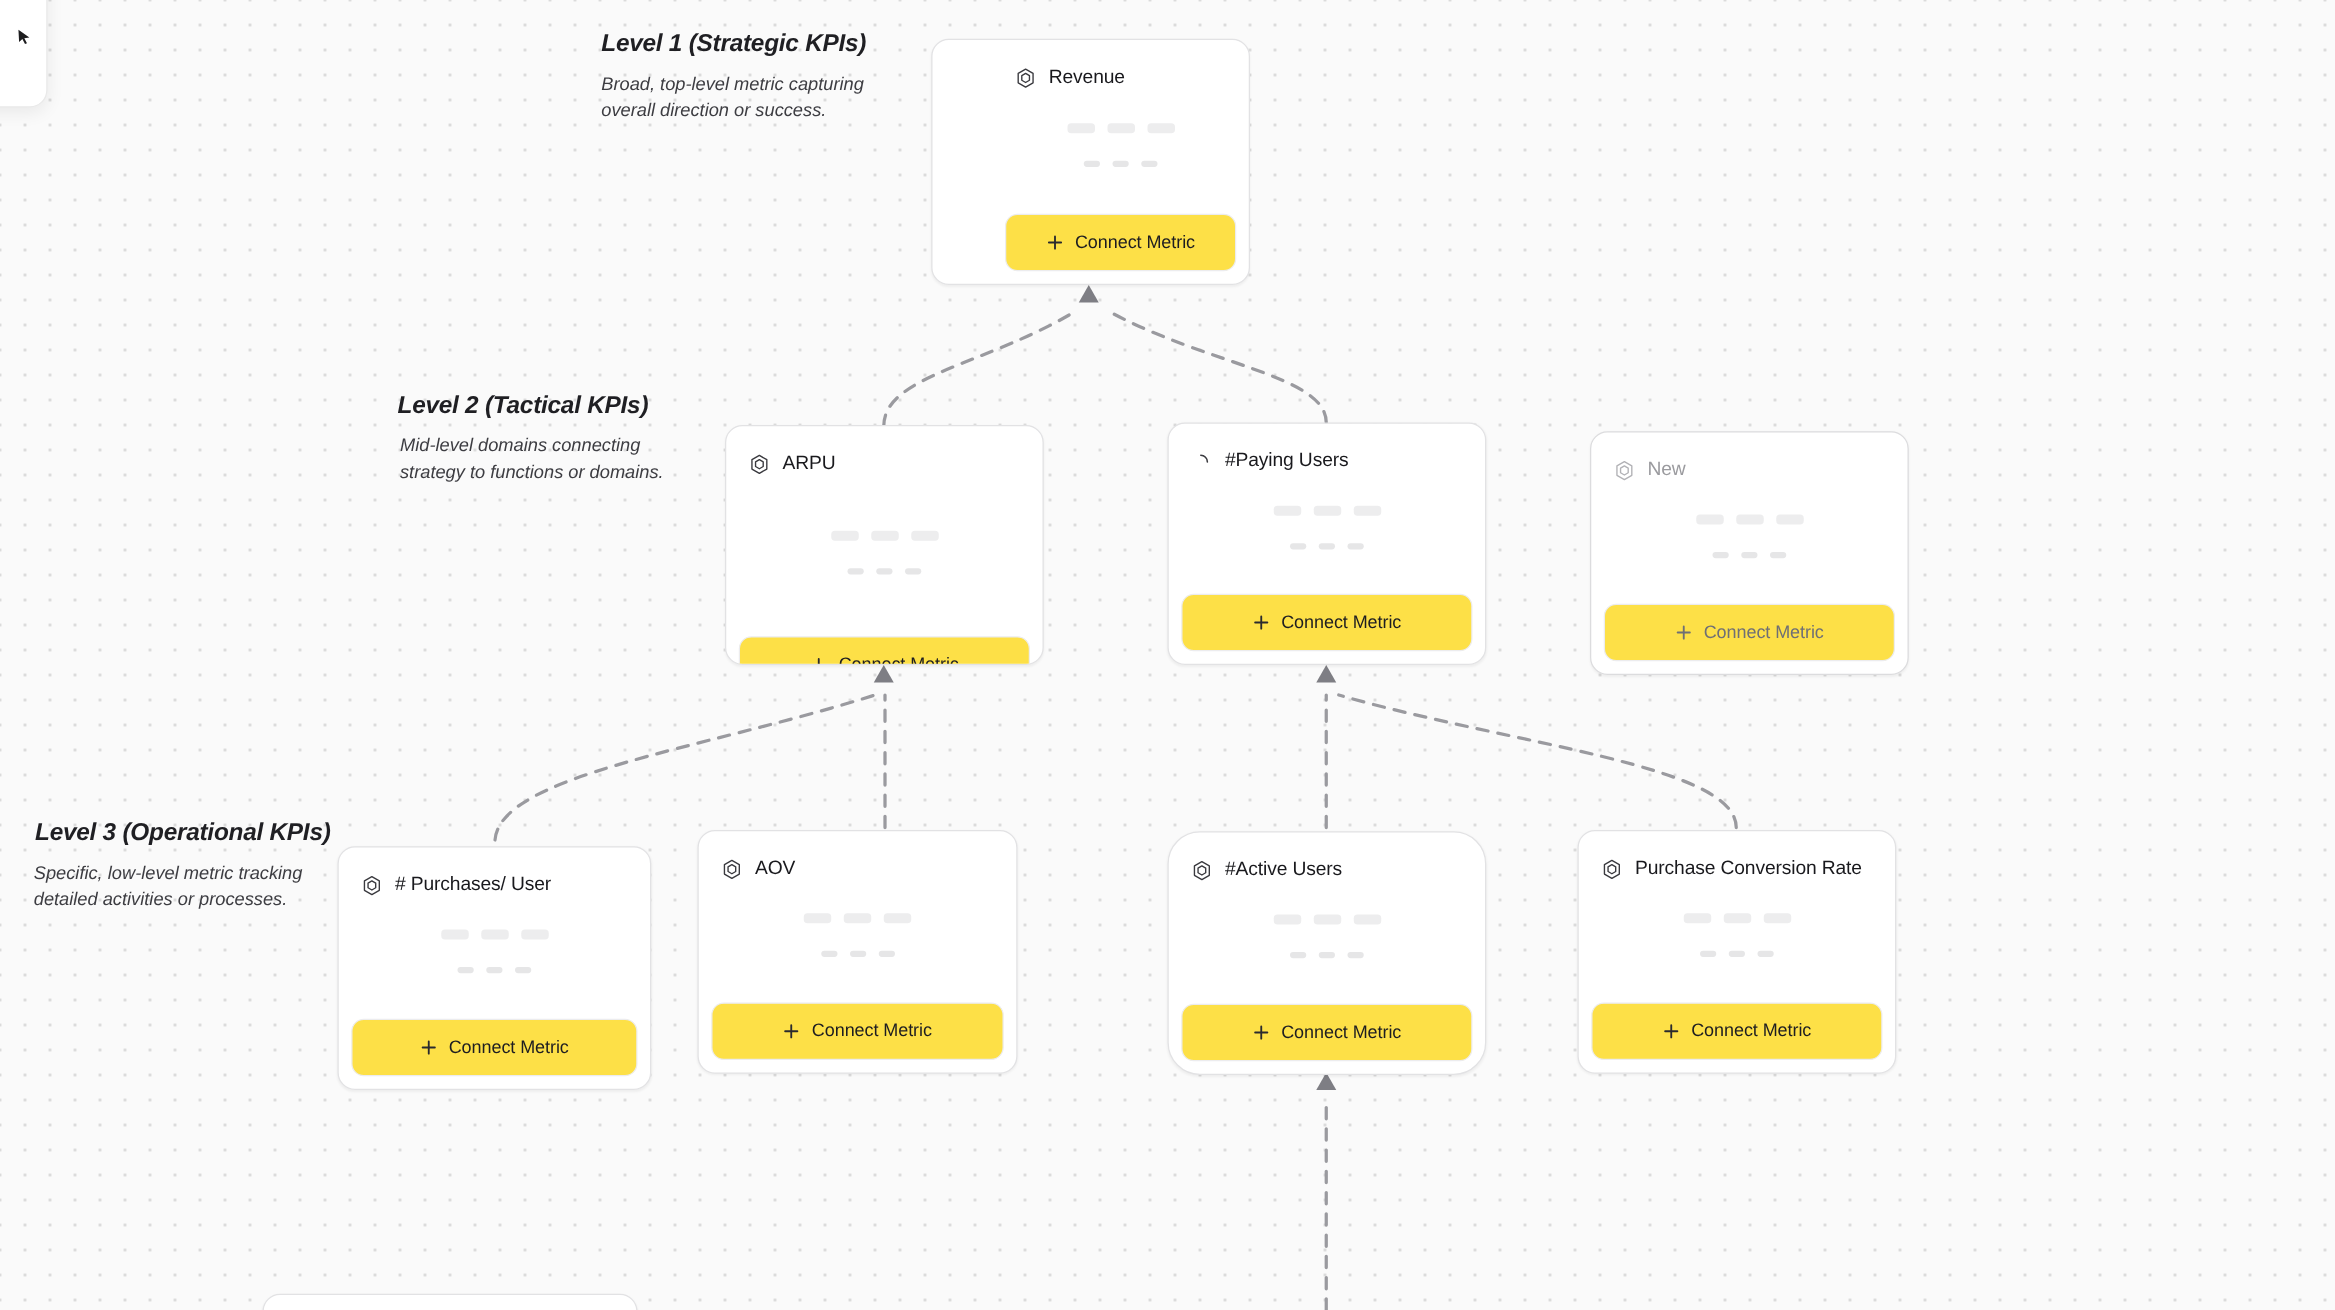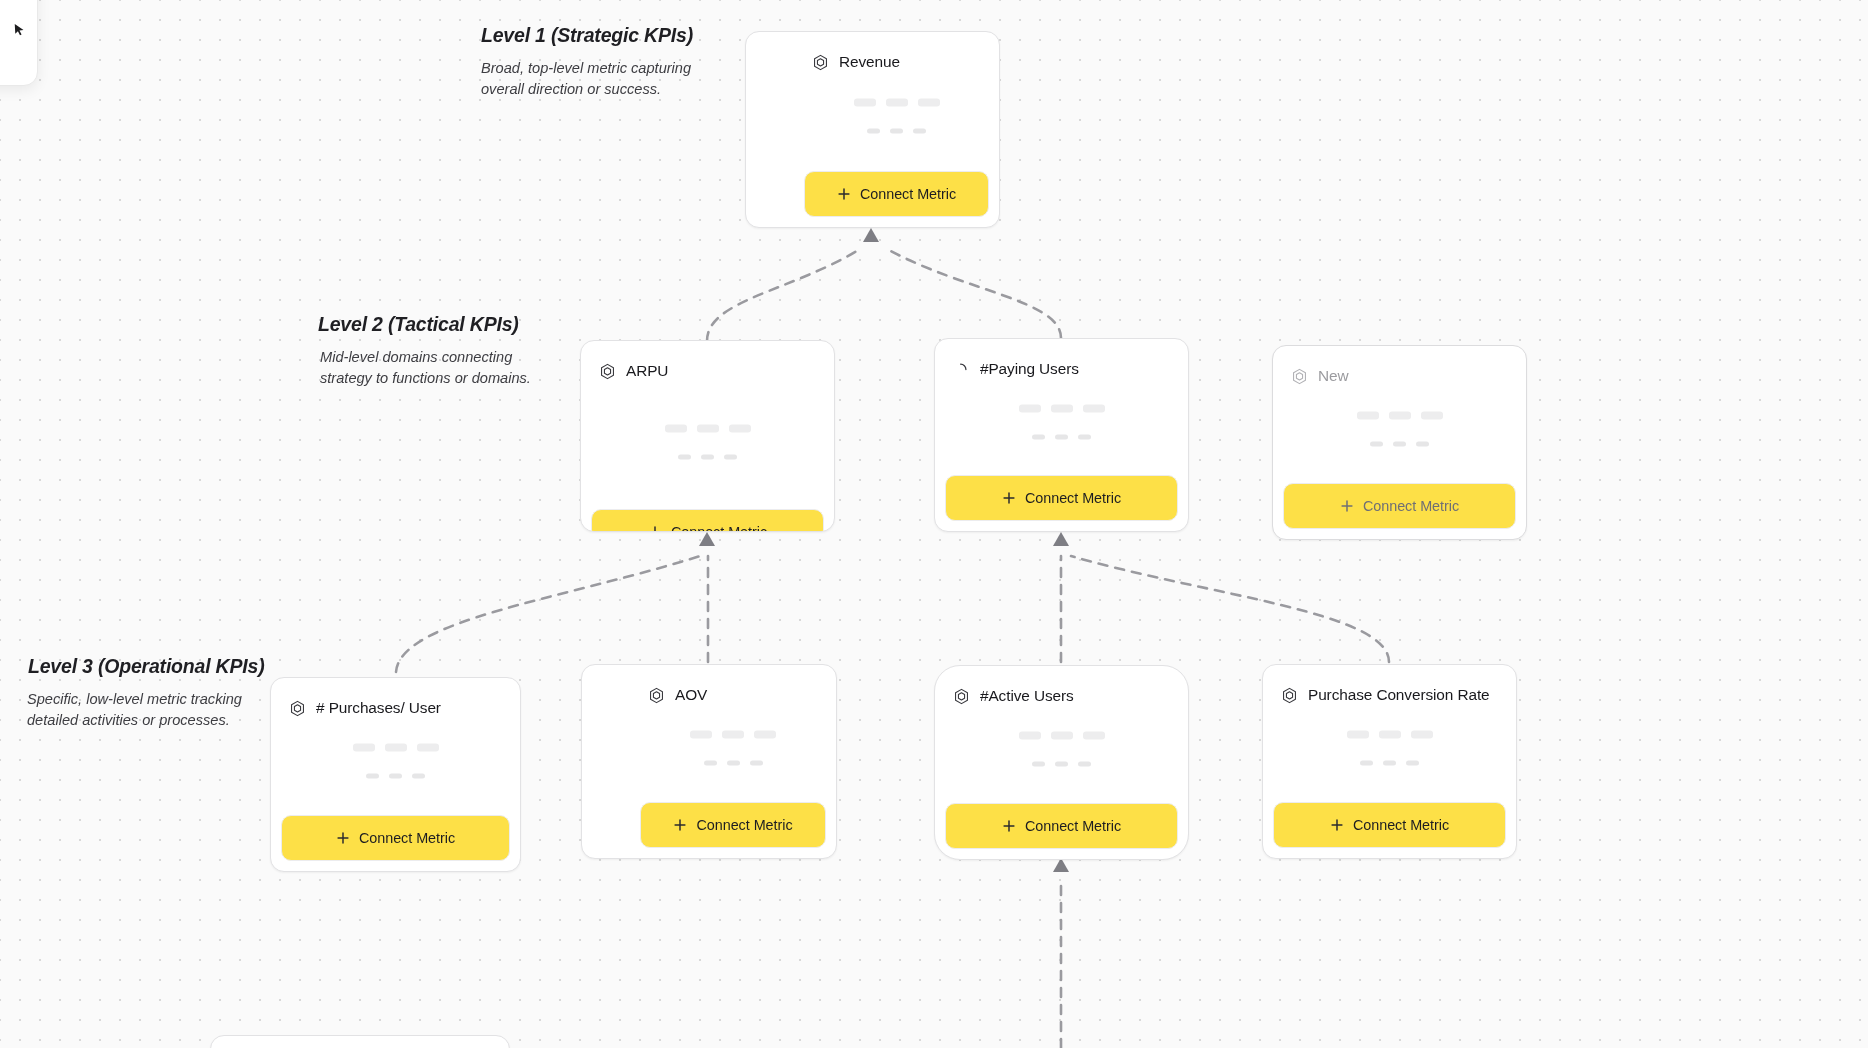--- a/index.html
+++ b/index.html
@@ -381,21 +381,21 @@
       </div>
     </div>
     <div class="connect-btn">
       <svg class="plus" viewBox="0 0 16 16">
         <path d="M8 2.4 V13.6 M2.4 8 H13.6" stroke="currentColor" stroke-width="1.7" stroke-linecap="round"></path>
       </svg>
       <span class="connect-label">Connect Metric</span>
     </div>
   </div>
 
-  <div class="card" id="card-aov" style="left:581px; top:664px; width:256px; height:195px;padding-left:48px;">
+  <div class="card" id="card-aov" style="left:558px; top:664px; width:256px; height:195px;">
     <div class="card-head">
       <svg class="card-icon" viewBox="0 0 20 20">
         <path d="M10 1.6 L17 5.6 L17 14.4 L10 18.4 L3 14.4 L3 5.6 Z" fill="none" stroke="currentColor" stroke-width="1.3" stroke-linejoin="round"></path>
         <path d="M10 5.6 L13.6 7.7 L13.6 12 L10 14.1 L6.4 12 L6.4 7.7 Z" fill="none" stroke="currentColor" stroke-width="1.3" stroke-linejoin="round"></path>
       </svg>
       <span class="card-title">AOV</span>
     </div>
     <div class="card-body">
       <div class="skeleton">
         <div class="sk-row row-a">

